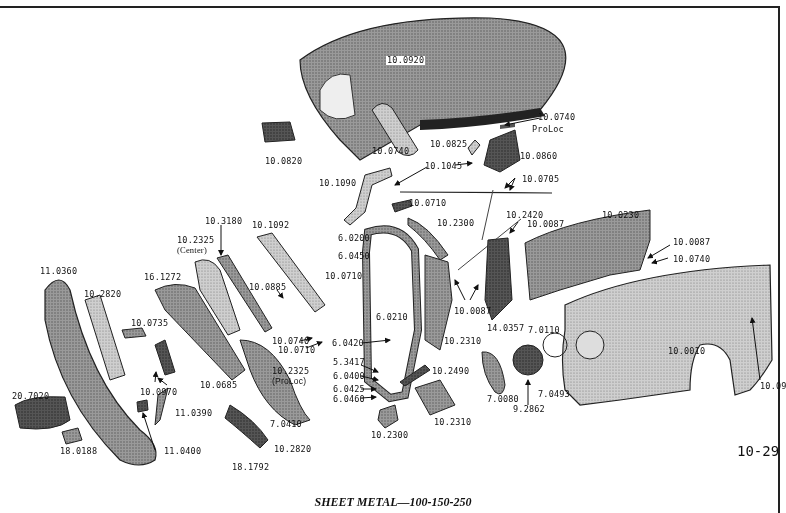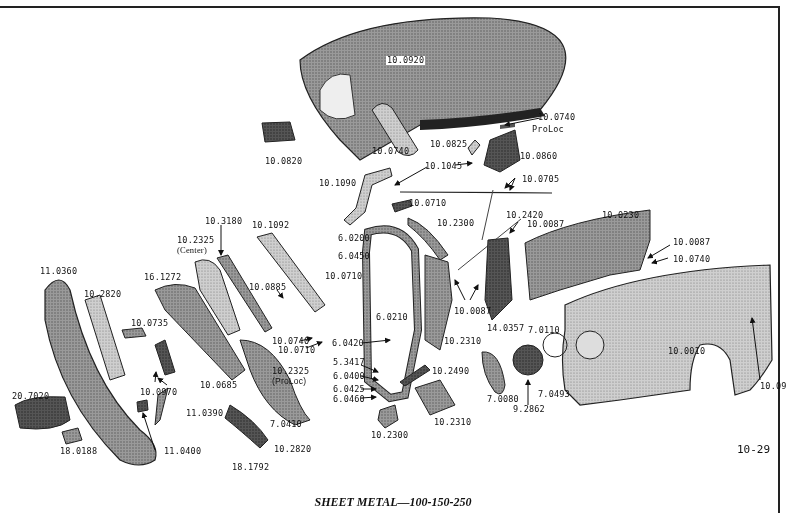--- a/index.html
+++ b/index.html
@@ -2,21 +2,21 @@
 <html><head>
 <meta charset="utf-8">
 <style>
   html,body{margin:0;padding:0;background:#fff;}
   body{width:786px;height:513px;position:relative;overflow:hidden;font-family:"DejaVu Sans Mono","Liberation Mono",monospace;}
   .frame{position:absolute;left:0;top:6px;width:780px;height:507px;border-top:2px solid #222;border-right:2px solid #222;box-sizing:border-box;}
   svg.art{position:absolute;left:0;top:0;}
   .lbl{position:absolute;font-size:8.5px;color:#111;white-space:nowrap;letter-spacing:0.2px;line-height:1;}
   .lbl.hl{background:#fff;padding:0 1px;}
   .caption{position:absolute;left:0;width:786px;top:495px;text-align:center;font-family:Liberation Serif, serif;font-weight:bold;font-style:italic;font-size:12px;color:#111;}
-  .pageno{position:absolute;left:737px;top:443px;font-size:11px;color:#111;}
+  .pageno{position:absolute;left:737px;top:443px;font-size:14px;color:#111;}
 </style>
 </head>
 <body>
 
 <div class="frame"></div>
 
 <svg class="art" width="786" height="513" viewBox="0 0 786 513">
   <defs>
     <pattern id="ht" width="3" height="3" patternUnits="userSpaceOnUse">
       <rect width="3" height="3" fill="#9a9a9a"></rect>
@@ -168,21 +168,21 @@
 <span class="lbl" style="left:332px;top:339px">6.0420</span>
 <span class="lbl" style="left:376px;top:313px">6.0210</span>
 <span class="lbl" style="left:454px;top:307px">10.0087</span>
 <span class="lbl" style="left:487px;top:324px">14.0357</span>
 <span class="lbl" style="left:444px;top:337px">10.2310</span>
 <span class="lbl" style="left:272px;top:367px">10.2325</span>
 <span class="lbl" style="left:272px;top:377px;font-family:'Liberation Sans',sans-serif">(ProLoc)</span>
 <span class="lbl" style="left:140px;top:388px">10.0970</span>
 <span class="lbl" style="left:200px;top:381px">10.0685</span>
 <span class="lbl" style="left:12px;top:392px">20.7020</span>
-<span class="lbl" style="left:186px;top:409px">11.0390</span>
+<span class="lbl" style="left:175px;top:409px">11.0390</span>
 <span class="lbl" style="left:60px;top:447px">18.0188</span>
 <span class="lbl" style="left:164px;top:447px">11.0400</span>
 <span class="lbl" style="left:270px;top:420px">7.0410</span>
 <span class="lbl" style="left:274px;top:445px">10.2820</span>
 <span class="lbl" style="left:232px;top:463px">18.1792</span>
 <span class="lbl" style="left:333px;top:358px">5.3417</span>
 <span class="lbl" style="left:333px;top:372px">6.0400</span>
 <span class="lbl" style="left:333px;top:385px">6.0425</span>
 <span class="lbl" style="left:333px;top:395px">6.0460</span>
 <span class="lbl" style="left:371px;top:431px">10.2300</span>

